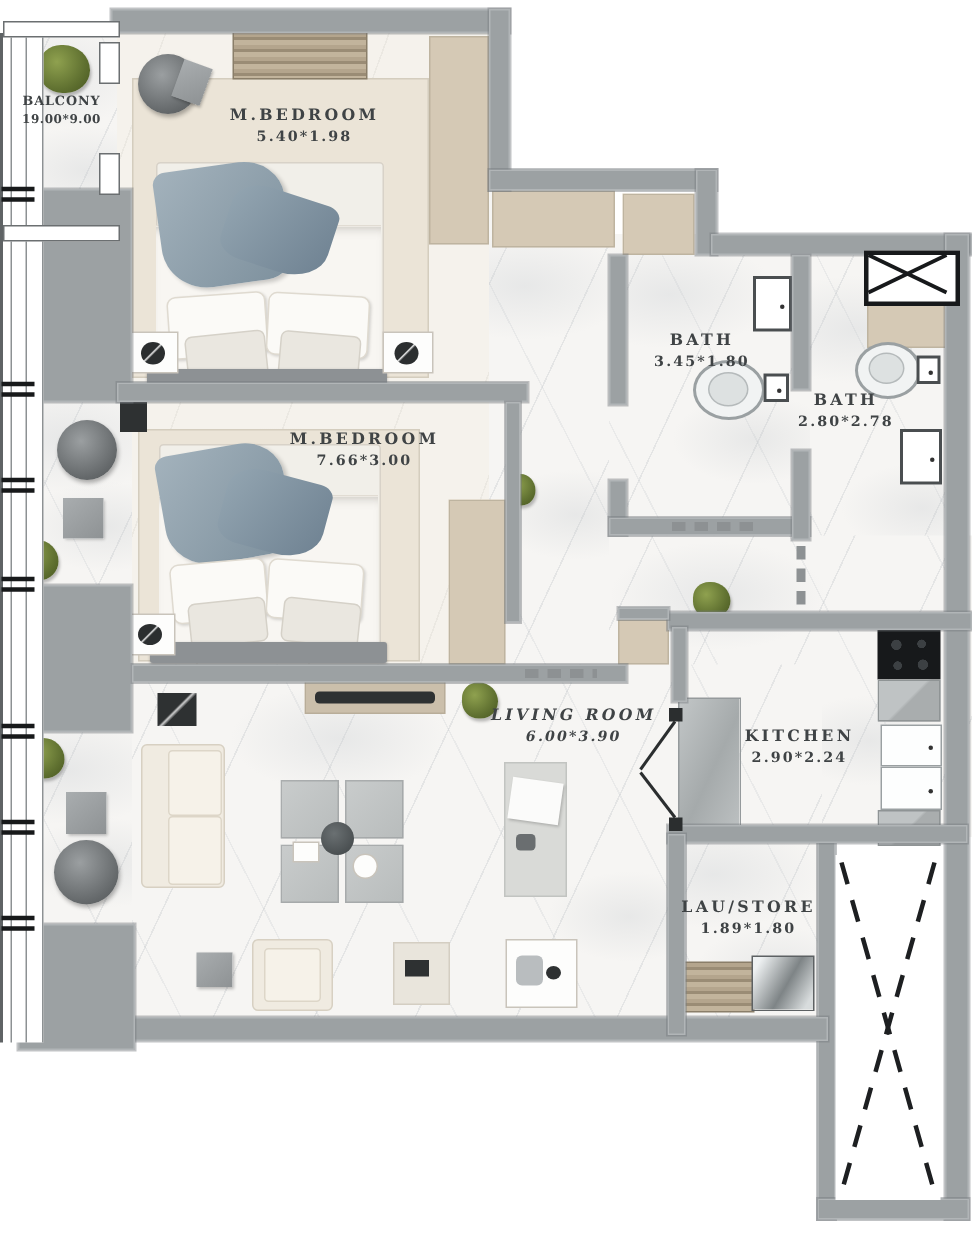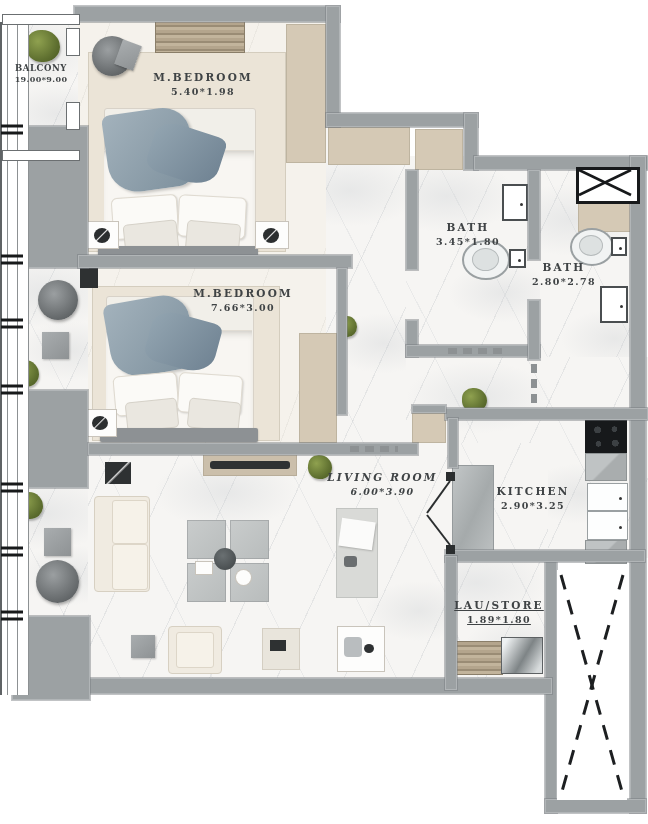--- a/index.html
+++ b/index.html
@@ -260,20 +260,20 @@
   <div class="plabel" style="left:504px;top:260px;width:120px;">
     <span class="nm">BATH</span>
     <span class="dm">2.80*2.78</span>
   </div>
   <div class="plabel" style="left:305px;top:470px;width:155px;font-style:italic;">
     <span class="nm">LIVING ROOM</span>
     <span class="dm">6.00*3.90</span>
   </div>
   <div class="plabel" style="left:463px;top:484px;width:140px;">
     <span class="nm">KITCHEN</span>
-    <span class="dm">2.90*3.25</span>
-  </div>
-  <div class="plabel" style="left:440px;top:598px;width:118px;text-decoration:underline;">
+    <span class="dm">2.90*2.24</span>
+  </div>
+  <div class="plabel" style="left:440px;top:598px;width:118px;">
     <span class="nm">LAU/STORE</span>
     <span class="dm">1.89*1.80</span>
   </div>
 
 </div>
 
 </body></html>

